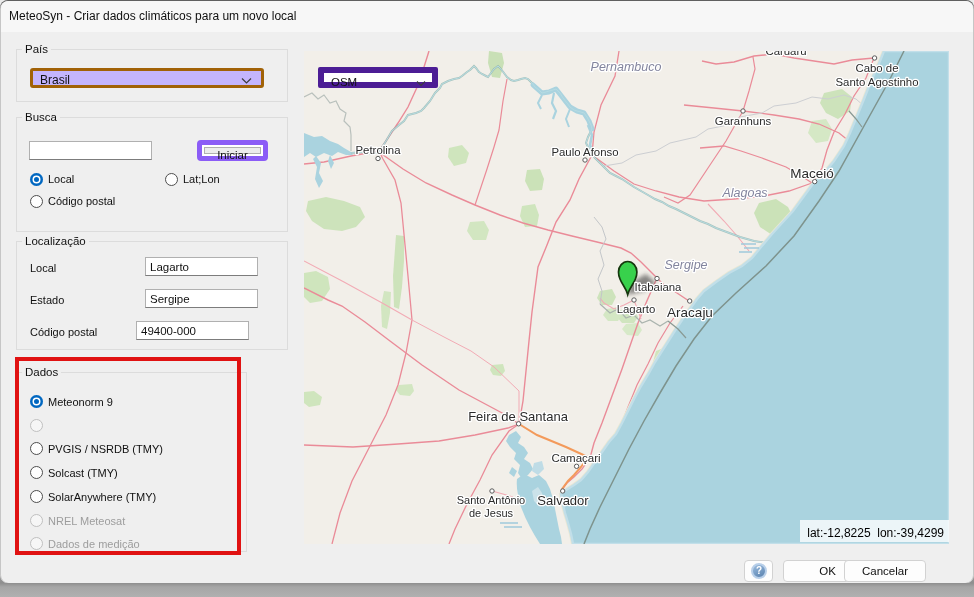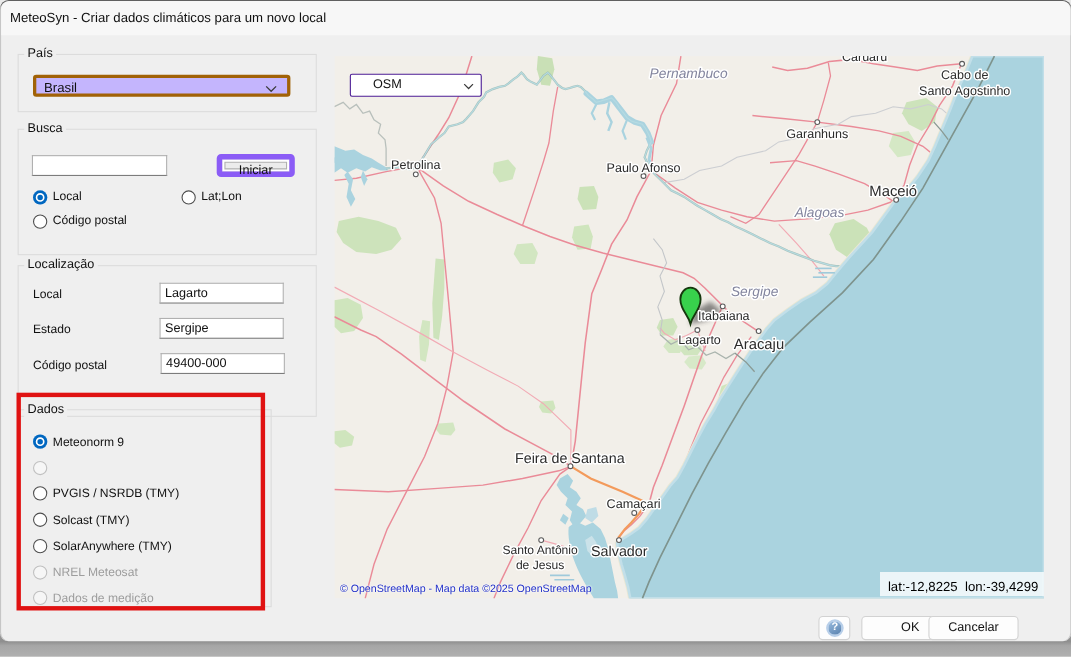--- a/index.html
+++ b/index.html
@@ -34,29 +34,29 @@
     </div>
 <div class="txt" style="left:29px;top:141px;width:123px;height:19px"></div>
 <div class="btn" style="left:197px;top:140px;width:71px;height:21px;background:#ececec;border:5px solid #8b5cf6;box-shadow:inset 0 0 0 2px #fff,inset 0 0 0 3px #b0b0b0;line-height:20px">Iniciar</div>
 <span class="rad sel" style="left:30px;top:173px"></span>
     <span class="lbl" style="left:48px;top:172px">Local</span>
 <span class="rad" style="left:165px;top:173px"></span>
     <span class="lbl" style="left:183px;top:172px">Lat;Lon</span>
 <span class="rad" style="left:30px;top:195px"></span>
     <span class="lbl" style="left:48px;top:194px">Código postal</span>
 
-<div class="grp" style="left:16px;top:241px;width:272px;height:138px">
+<div class="grp" style="left:16px;top:241px;width:272px;height:109px">
       <span class="lg">Localização</span>
     </div>
 <span class="lbl" style="left:30px;top:261px">Local</span>
 <div class="txt" style="left:145px;top:257px;width:113px;height:19px">Lagarto</div>
 <span class="lbl" style="left:30px;top:293px">Estado</span>
 <div class="txt" style="left:145px;top:289px;width:113px;height:19px">Sergipe</div>
 <span class="lbl" style="left:30px;top:325px">Código postal</span>
-<div class="txt" style="left:146px;top:321px;width:113px;height:19px">49400-000</div>
+<div class="txt" style="left:136px;top:321px;width:113px;height:19px">49400-000</div>
 
 <div class="grp" style="left:16px;top:372px;width:231px;height:180px">
       <span class="lg">Dados</span>
     </div>
 <span class="rad sel" style="left:30px;top:395px"></span>
     <span class="lbl" style="left:48px;top:395px">Meteonorm 9</span>
 <span class="rad dis" style="left:30px;top:419px"></span>
 <span class="rad" style="left:30px;top:442px"></span>
     <span class="lbl" style="left:48px;top:442px">PVGIS / NSRDB (TMY)</span>
 <span class="rad" style="left:30px;top:466px"></span>
@@ -191,28 +191,27 @@
 <text x="354" y="240" font-family="Liberation Sans" font-size="11.4" fill="#2b2b2b" text-anchor="middle">Itabaiana</text>
 <text x="332" y="262" font-family="Liberation Sans" font-size="11.4" fill="#2b2b2b" text-anchor="middle">Lagarto</text>
 <text x="386" y="266" font-family="Liberation Sans" font-size="13.5" fill="#2b2b2b" text-anchor="middle">Aracaju</text>
 <text x="214" y="370" font-family="Liberation Sans" font-size="13" fill="#2b2b2b" text-anchor="middle">Feira de Santana</text>
 <text x="272" y="411" font-family="Liberation Sans" font-size="11.5" fill="#2b2b2b" text-anchor="middle">Camaçari</text>
 <text x="187" y="453" font-family="Liberation Sans" font-size="11" fill="#2b2b2b" text-anchor="middle">Santo Antônio</text>
 <text x="187" y="466" font-family="Liberation Sans" font-size="11" fill="#2b2b2b" text-anchor="middle">de Jesus</text>
 <text x="259" y="454" font-family="Liberation Sans" font-size="13" fill="#2b2b2b" text-anchor="middle">Salvador</text>
 </svg>
 
-<div style="position:absolute;left:14px;top:16px;width:120px;height:21px;background:#fff;border:1px solid #4c1d95;border-radius:2px;font-size:11.5px;color:#101010;line-height:19px;padding-left:20px">OSM
+<div style="position:absolute;left:14px;top:16px;width:120px;height:21px;background:#fff;border:6px solid #4c1d95;border-radius:2px;font-size:11.5px;color:#101010;line-height:19px;padding-left:7px">OSM
 <svg style="position:absolute;right:6px;top:8px" width="10" height="6" viewBox="0 0 10 6">
           <path d="M1,0.5 L5,4.5 9,0.5" stroke="#3c3c3c" stroke-width="1.1" fill="none"></path>
         </svg></div>
 
 <div style="position:absolute;right:0;top:469px;background:rgba(255,255,255,0.78);font-size:12px;color:#000;padding:6px 5px 2px 7px">lat:-12,8225&nbsp; lon:-39,4299</div>
 
-<div style="position:absolute;left:5px;top:479px;font-size:9.7px;color:#2331c8;letter-spacing:-0.02px;text-shadow:0 0 2px #fff,0 0 2px #fff">© OpenStreetMap - Map data ©2025 OpenStreetMap</div>
 </div>
 
 <div class="btn" style="left:744px;top:560px;width:29px;height:22px">
       <span style="position:absolute;left:6px;top:2px;width:16px;height:16px;border-radius:50%;border:2px solid #b8cfe9;background:linear-gradient(150deg,#93b6da 10%,#5e86b2 90%);color:#fff;font-size:10px;font-weight:bold;line-height:12px;text-align:center">?</span>
     </div>
 <div class="btn" style="left:783px;top:560px;width:89px;height:22px;line-height:20px">OK</div>
 <div class="btn" style="left:844px;top:560px;width:82px;height:22px;line-height:20px">Cancelar</div>
 </div>
 
 </body></html>

